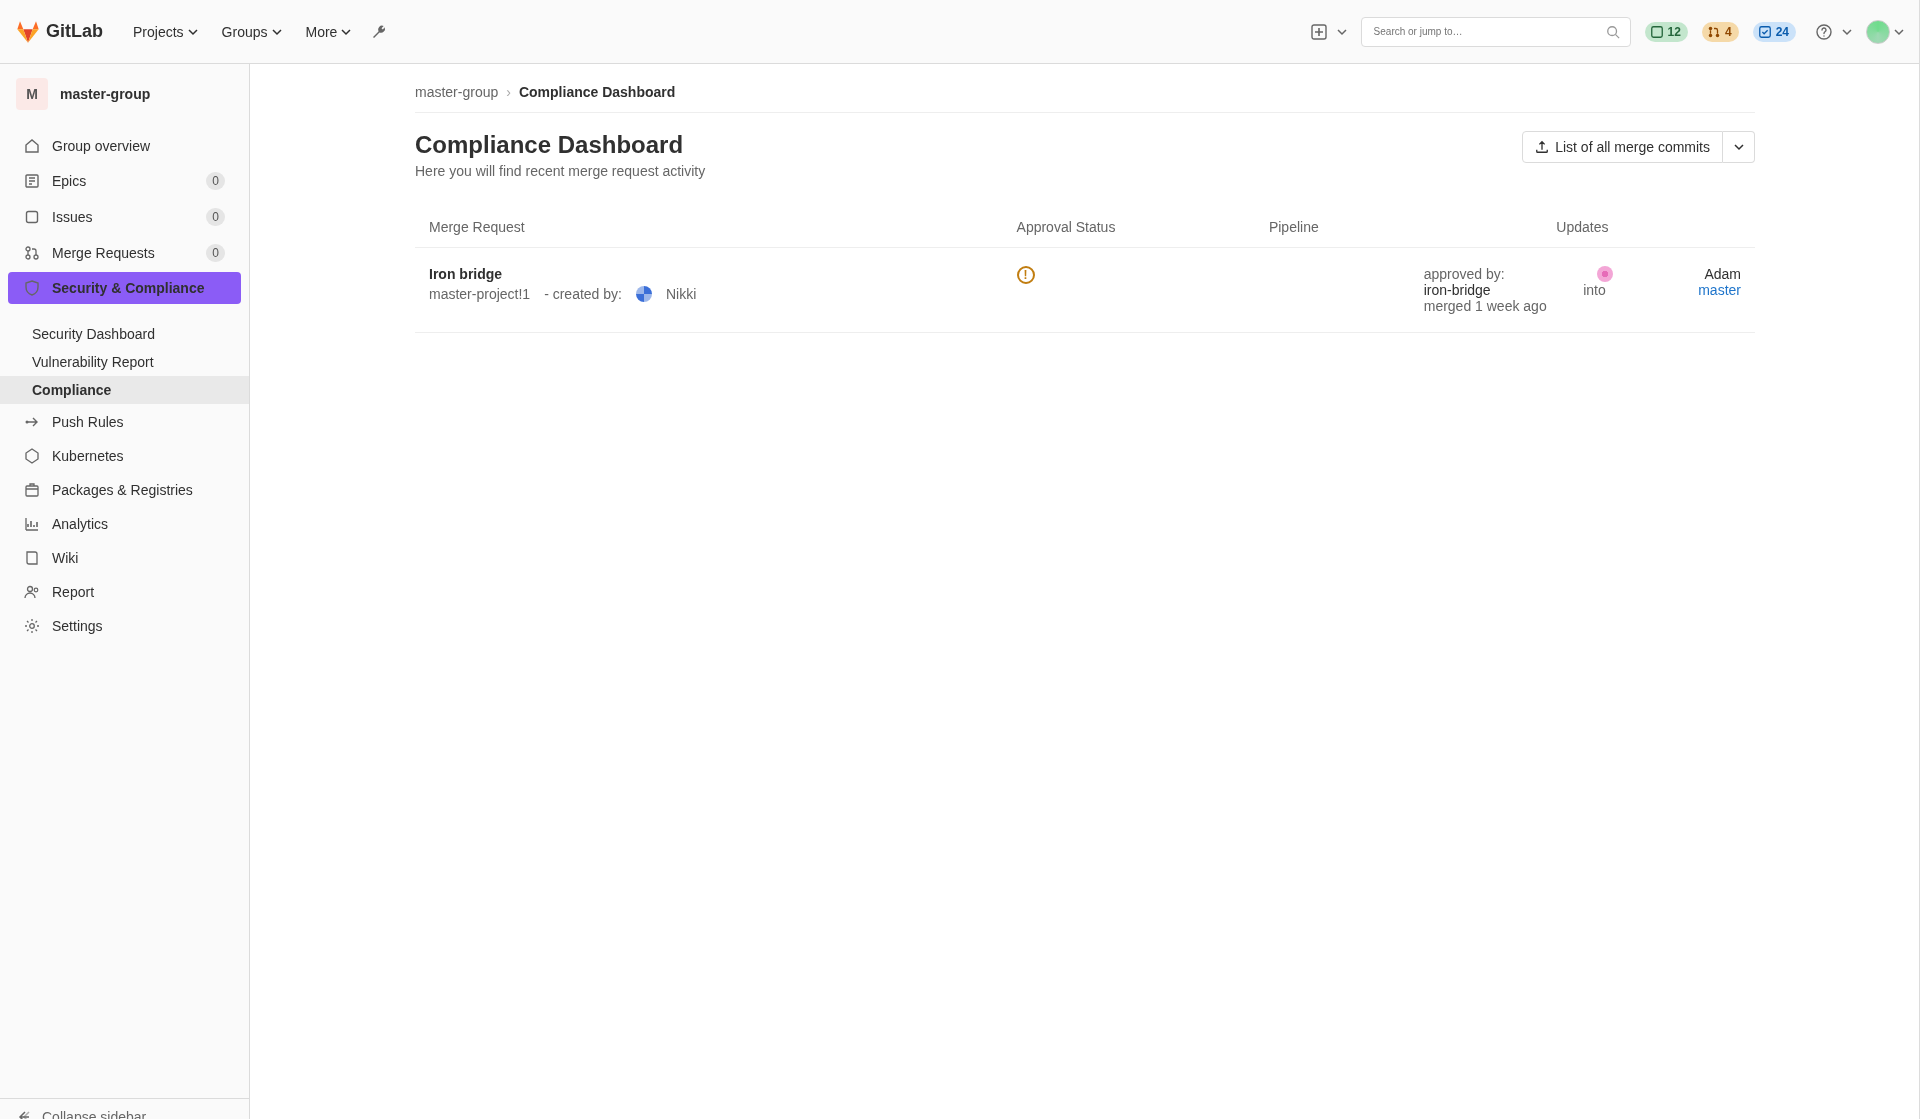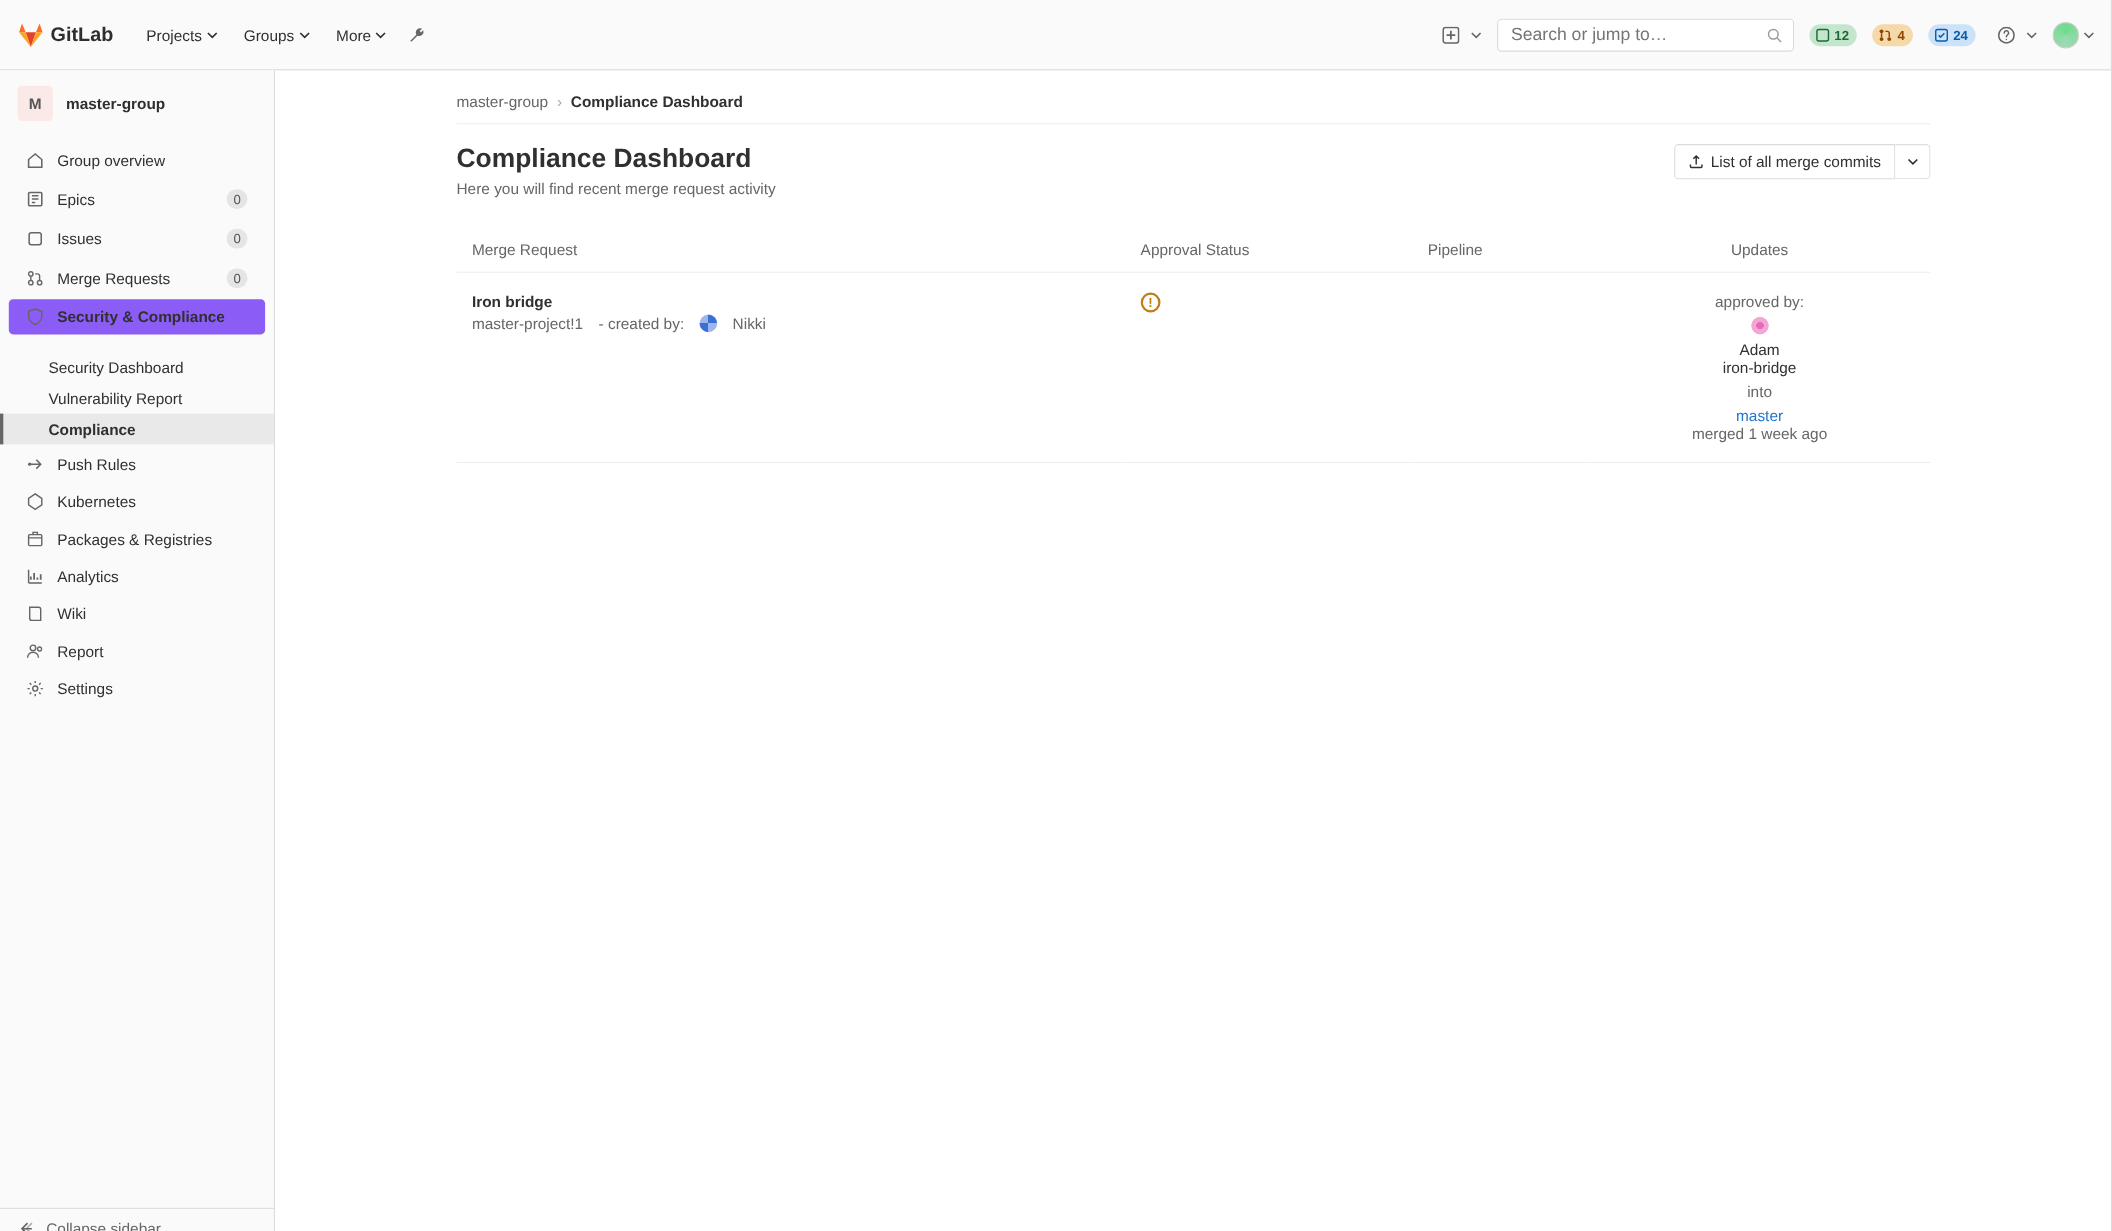--- a/index.html
+++ b/index.html
@@ -36,21 +36,21 @@
   .nav-menu{display:flex;align-items:center;margin-left:12px;gap:4px;}
   .nav-item{padding:6px 10px;display:flex;align-items:center;gap:4px;color:var(--gl-text);cursor:pointer;border-radius:4px;}
   .chev{width:10px;height:10px;}
   .top-nav .spacer{flex:1;}
   .icon-btn{display:flex;align-items:center;justify-content:center;width:28px;height:28px;border-radius:4px;color:#666;cursor:pointer;}
   .icon-btn svg{width:16px;height:16px;}
   .search-box{
     width:270px;height:30px;border:1px solid var(--gl-border);background:#fff;border-radius:4px;
     display:flex;align-items:center;padding:0 10px;color:#999;
   }
-  .search-box input{flex:1;border:none;outline:none;font-size:16px;background:transparent;}
+  .search-box input{flex:1;border:none;outline:none;font-size:10px;background:transparent;}
   .pill{
     display:inline-flex;align-items:center;gap:4px;height:20px;border-radius:10px;
     padding:0 7px 0 5px;font-size:12px;font-weight:600;cursor:pointer;
   }
   .pill svg{width:14px;height:14px;}
   .pill.green{background:#c3e6cd;color:#24663b;}
   .pill.orange{background:#f5d9a8;color:#8f4700;}
   .pill.blue{background:#cbe2f9;color:#0b5cad;}
   .nav-right{display:flex;align-items:center;gap:14px;}
   .avatar-sm{width:24px;height:24px;border-radius:50%;background:conic-gradient(#6fdc8c,#9fd9b4,#6fdc8c);border:1px solid #ccc;}
@@ -65,21 +65,21 @@
   .sb-title{font-weight:600;}
   .sb-list{flex:1;overflow:auto;padding-top:4px;}
   .sb-item{
     display:flex;align-items:center;gap:12px;padding:8px 16px;margin:2px 8px;border-radius:4px;
     color:var(--gl-text);cursor:pointer;
   }
   .sb-item .lbl{flex:1;}
   .sb-item.active{font-weight:700;background:#8b5cf6;}
   .sb-item svg{width:16px;height:16px;color:#666;flex-shrink:0;}
   .sb-badge{background:var(--gl-badge-bg);color:#555;border-radius:10px;font-size:12px;min-width:18px;height:18px;display:flex;align-items:center;justify-content:center;padding:0 6px;}
-  .sb-sub{padding-left:28px;margin-top:16px;}
+  .sb-sub{padding-left:16px;margin-top:16px;}
   .sb-sub .sb-item{padding:6px 16px;margin:0;}
   .sb-sub .sb-item.sel{background:#e9e9e9;font-weight:700;border-left:3px solid #666;margin-left:-28px;padding-left:41px;border-radius:0;}
   .sb-footer{border-top:1px solid var(--gl-border);padding:10px 16px;display:flex;align-items:flex-end;gap:10px;color:#666;cursor:pointer;}
   
   .main{flex:1;overflow:auto;}
   .main-inner{max-width:1420px;margin:0 auto;padding:16px 40px;}
   .crumbs{display:flex;align-items:center;gap:8px;color:#666;font-size:14px;padding:4px 0 12px;border-bottom:1px solid #eee;}
   .crumbs .sep{color:#aaa;}
   .crumbs .cur{color:#303030;font-weight:600;}
   .page-head{display:flex;align-items:flex-start;justify-content:space-between;margin-top:18px;}
@@ -100,21 +100,21 @@
   .tbl td{padding:18px 14px;border-bottom:1px solid #eee;vertical-align:top;}
   .mr-title{font-weight:600;}
   .mr-meta{color:#666;margin-top:4px;display:flex;align-items:center;gap:14px;}
   .avatar-xs{width:16px;height:16px;border-radius:50%;display:inline-block;}
   .avatar-xs.nikki{background:repeating-conic-gradient(#3b6fd8 0 25%,#9db7ea 0 50%);}
   .avatar-xs.adam{background:radial-gradient(circle,#e66bb8 30%,#f3a6d6 31%);}
   .status-ico{width:18px;height:18px;border:2px solid #c17d10;border-radius:50%;display:inline-flex;align-items:center;justify-content:center;color:#c17d10;font-weight:700;font-size:12px;}
   .upd{color:#666;text-align:right;}
   .upd .lead{color:var(--gl-text);}
   .upd a{color:var(--gl-link);text-decoration:none;}
-  .upd .row{display:flex;justify-content:space-between;align-items:center;gap:6px;flex-direction:column;}
+  .upd .row{display:flex;justify-content:space-between;align-items:center;gap:6px;}
   
   .right-rule{position:fixed;top:0;right:0;width:1px;height:100%;background:#dcdcdc;}
 </style>
 </head>
 <body>
 
 <header class="top-nav">
   <a class="logo">
     <svg class="logo-mark" viewBox="0 0 36 36">
       <path fill="#e24329" d="M18 34 11 14h14z"></path>

